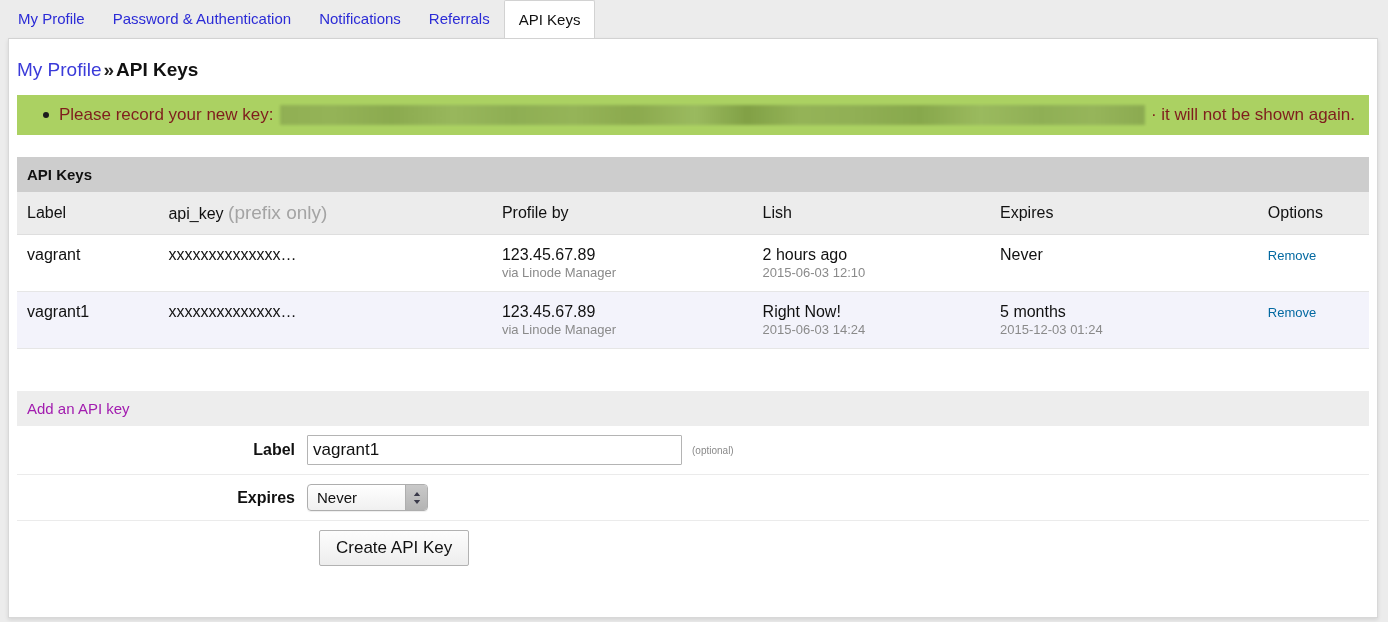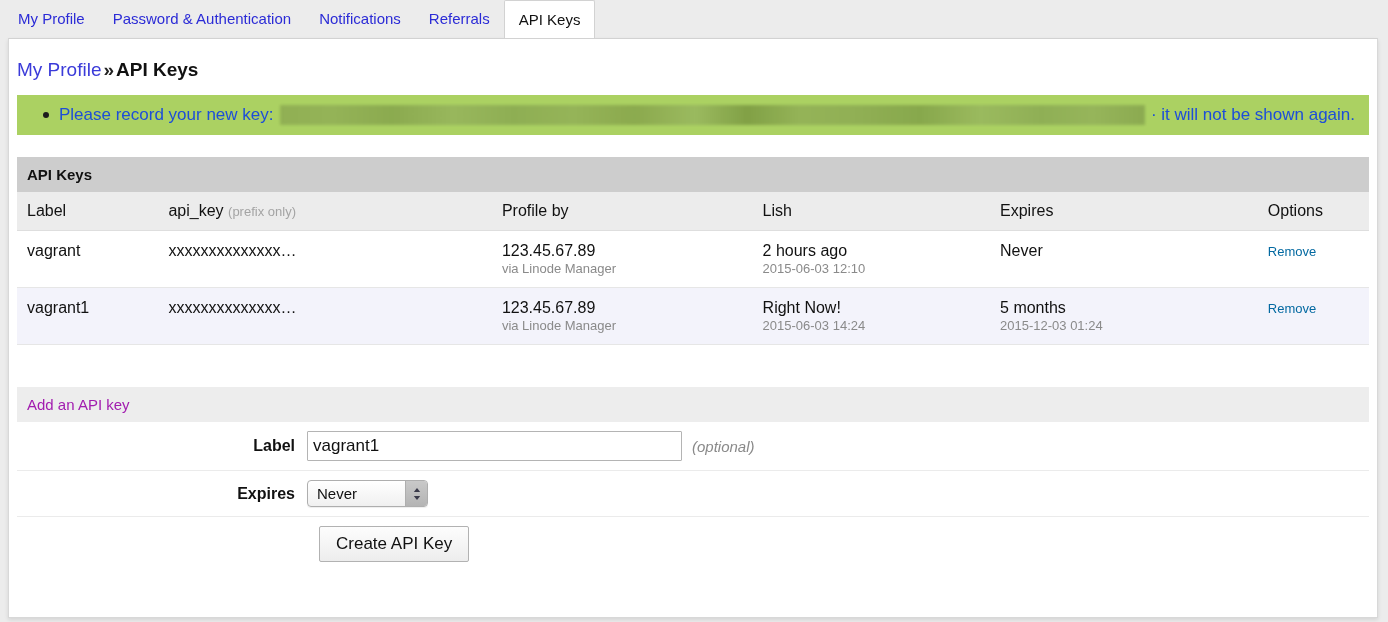--- a/index.html
+++ b/index.html
@@ -77,21 +77,21 @@
     margin: 0 2px;
   }
   .breadcrumb .current {
     color: #111;
     font-weight: bold;
   }
 
   
   .notice {
     background: #abd162;
-    color: #1d4ed8;
+    color: #7f1d1d;
     font-size: 17px;
     padding: 10px 14px 10px 14px;
     display: flex;
     align-items: center;
     margin-bottom: 22px;
     line-height: 1.2;
   }
   .notice .bullet {
     width: 6px; height: 6px;
     border-radius: 50%;
@@ -138,21 +138,21 @@
     background: #ececec;
     text-align: left;
     font-weight: normal;
     font-size: 16px;
     color: #111;
     padding: 10px 10px;
     border-bottom: 1px solid #dedede;
   }
   table.keys thead th .muted {
     color: #a4a4a4;
-    font-size: 13px;
+    font-size: 19px;
   }
   table.keys tbody td {
     padding: 11px 10px;
     font-size: 16px;
     color: #111;
     vertical-align: top;
     border-bottom: 1px solid #e6e6e6;
   }
   table.keys tbody tr.odd td { background: #ffffff; }
   table.keys tbody tr.even td { background: #f3f3fb; }
@@ -199,22 +199,21 @@
     font-family: "Liberation Sans", sans-serif;
     padding: 2px 5px;
     border: 1px solid #b4b4b4;
     border-radius: 1px;
     color: #111;
     background: #fff;
   }
   .optional {
     margin-left: 10px;
     color: #8a8a8a;
-    font-size: 15px;
-    font-style: italic;
+    font-size: 10px;
   }
   .macselect {
     position: relative;
     display: inline-flex;
     align-items: center;
     height: 27px;
     width: 121px;
     background: linear-gradient(#ffffff, #f0f0f0);
     border: 1px solid #aeaeae;
     border-radius: 4px;

